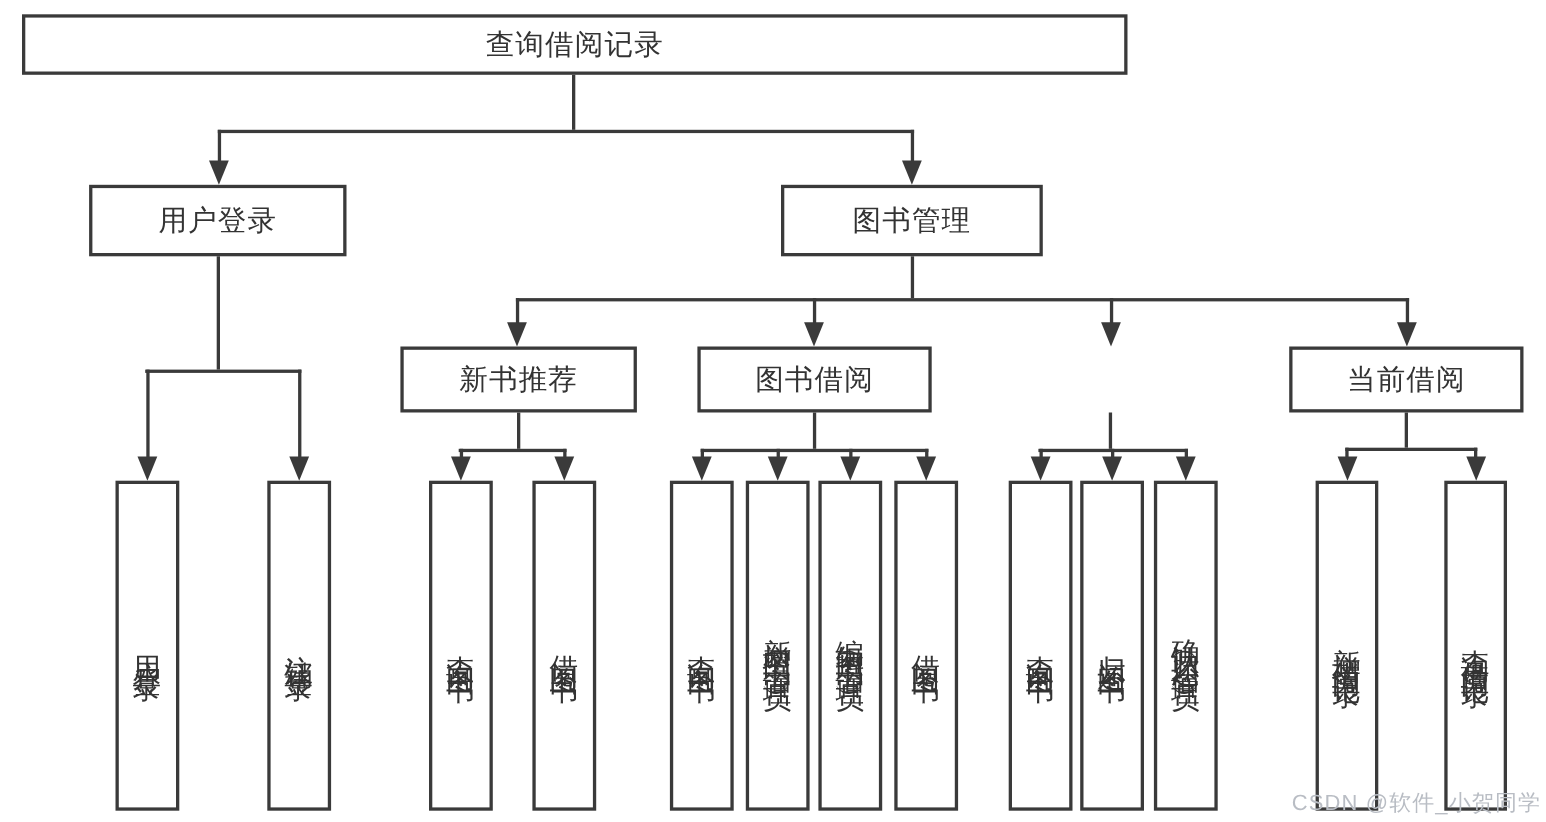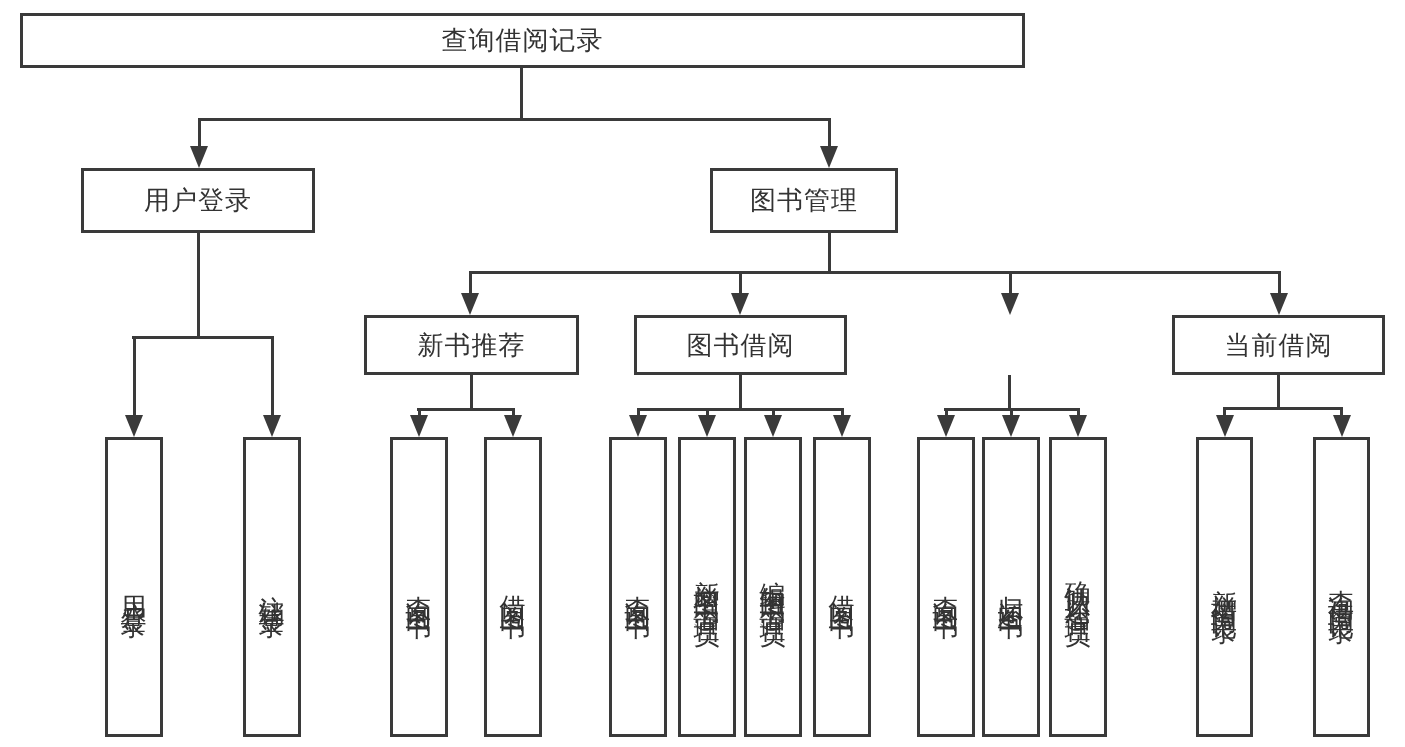--- a/index.html
+++ b/index.html
@@ -83,21 +83,21 @@
   <div class="ln" style="left:520px;top:68px;width:3px;height:50px"></div>
   <div class="ln" style="left:198px;top:118px;width:633px;height:3px"></div>
   <div class="ln" style="left:198px;top:118px;width:3px;height:32px"></div>
   <div class="arrowhead" style="left:190px;top:146px"></div>
   <div class="ln" style="left:828px;top:118px;width:3px;height:32px"></div>
   <div class="arrowhead" style="left:820px;top:146px"></div>
 
   <div class="hnode" style="left:81px;top:168px;width:234px;height:65px">
     <span class="hlabel">用户登录</span>
   </div>
-  <div class="hnode" style="left:710px;top:168px;width:188px;height:65px">
+  <div class="hnode" style="left:710px;top:168px;width:238px;height:65px">
     <span class="hlabel">图书管理</span>
   </div>
 
   <div class="ln" style="left:197px;top:233px;width:3px;height:103px"></div>
   <div class="ln" style="left:132px;top:336px;width:142px;height:3px"></div>
   <div class="ln" style="left:133px;top:336px;width:3px;height:81px"></div>
   <div class="arrowhead" style="left:125px;top:415px"></div>
   <div class="ln" style="left:271px;top:336px;width:3px;height:81px"></div>
   <div class="arrowhead" style="left:263px;top:415px"></div>
 
@@ -193,14 +193,15 @@
     <span class="vlabel">确认归还（管理员）</span>
   </div>
 
   <div class="vnode" style="left:1196px;top:437px;width:57px;height:300px">
     <span class="vlabel">新增借阅记录</span>
   </div>
   <div class="vnode" style="left:1313px;top:437px;width:57px;height:300px">
     <span class="vlabel">查询借阅记录</span>
   </div>
 
+  <div class="watermark" style="right:4px;top:716px">CSDN @软件_小贺同学</div>
 
 </div>
 
 </body></html>

